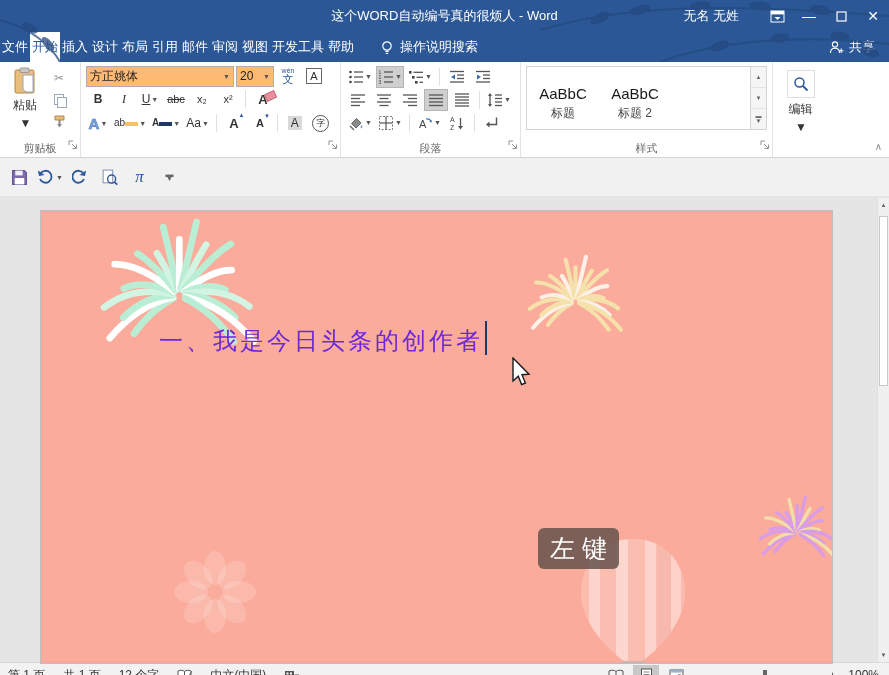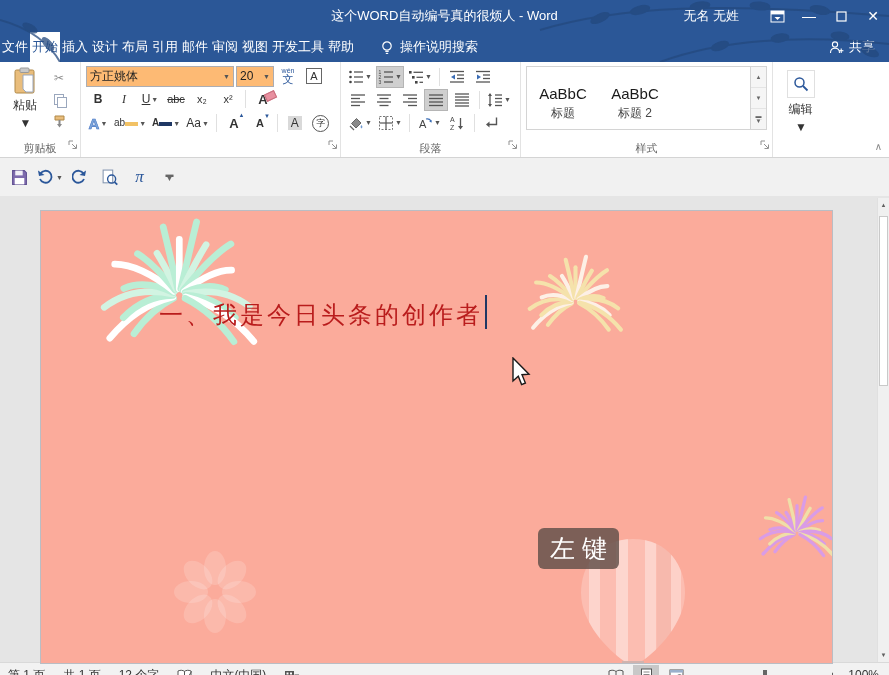--- a/index.html
+++ b/index.html
@@ -81,21 +81,21 @@
   .collapse{position:absolute;right:7px;bottom:5px;color:#888;font-size:10px;cursor:pointer}
   
   .qat{height:38px;background:#f1f1f1;display:flex;align-items:center;padding-left:6px;gap:3px}
   .qbtn{width:27px;height:27px;display:flex;align-items:center;justify-content:center;cursor:pointer}
   .qbtn.pi{color:#2b579a;font-size:17px;font-family:"Liberation Serif",serif;font-style:italic}
   .qmore{display:flex;flex-direction:column;align-items:center;line-height:.5;color:#666;font-size:8px}
   
   .docarea{position:relative;height:466px;background:#e5e5e5}
   .page{position:absolute;left:40px;top:14px;width:791px;height:452px;border:1px solid #b9bdc4;background:#fbab9b;overflow:hidden}
   .fwlayer{position:absolute;inset:0;z-index:1}
-  .heading{position:absolute;left:118px;top:84px;z-index:2;font-size:24px;letter-spacing:3px;color:#b91c1c;white-space:nowrap}
+  .heading{position:absolute;left:118px;top:110px;z-index:2;font-size:24px;letter-spacing:3px;color:#6d28d9;white-space:nowrap}
   .caret{display:inline-block;width:2px;height:34px;background:#1f3864;vertical-align:-6px;margin-left:2px}
   .clickhint{position:absolute;left:497px;top:317px;width:81px;height:41px;z-index:3;background:rgba(95,78,72,.82);
     border-radius:6px;color:#fff;display:flex;align-items:center;justify-content:center;
     font-size:25px;letter-spacing:7px;padding-left:7px;box-sizing:border-box;font-family:"Liberation Serif",serif}
   .mousecur{position:absolute;left:470px;top:146px;z-index:6}
   .balloon,.flower{position:absolute;z-index:1;pointer-events:none}
   
   .vscroll{position:absolute;right:0;top:2px;width:11px;height:464px;background:#f0f0f0;border-left:1px solid #e0e0e0}
   .varrow{height:14px;display:flex;align-items:center;justify-content:center;font-size:6px;color:#606060;cursor:pointer}
   .vthumb{position:absolute;left:1px;top:18px;width:9px;height:170px;background:#fff;border:1px solid #c9c9c9;box-sizing:border-box;cursor:pointer}

